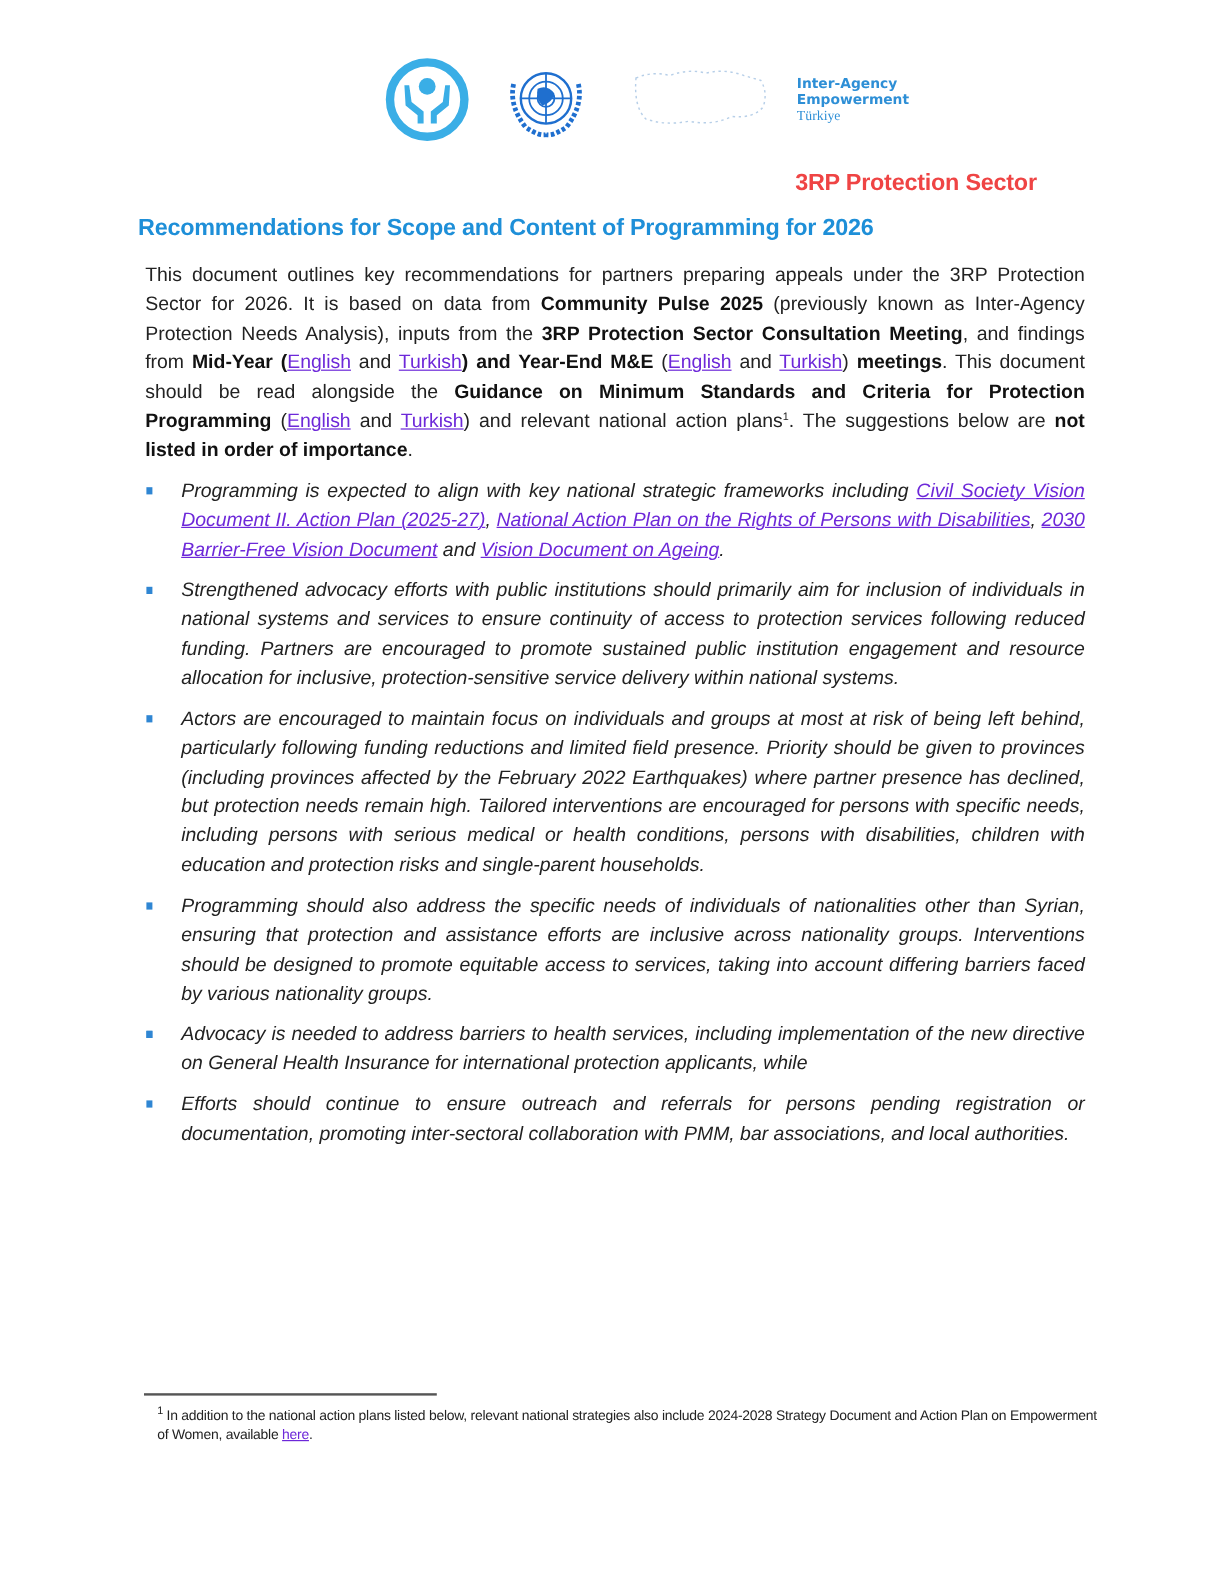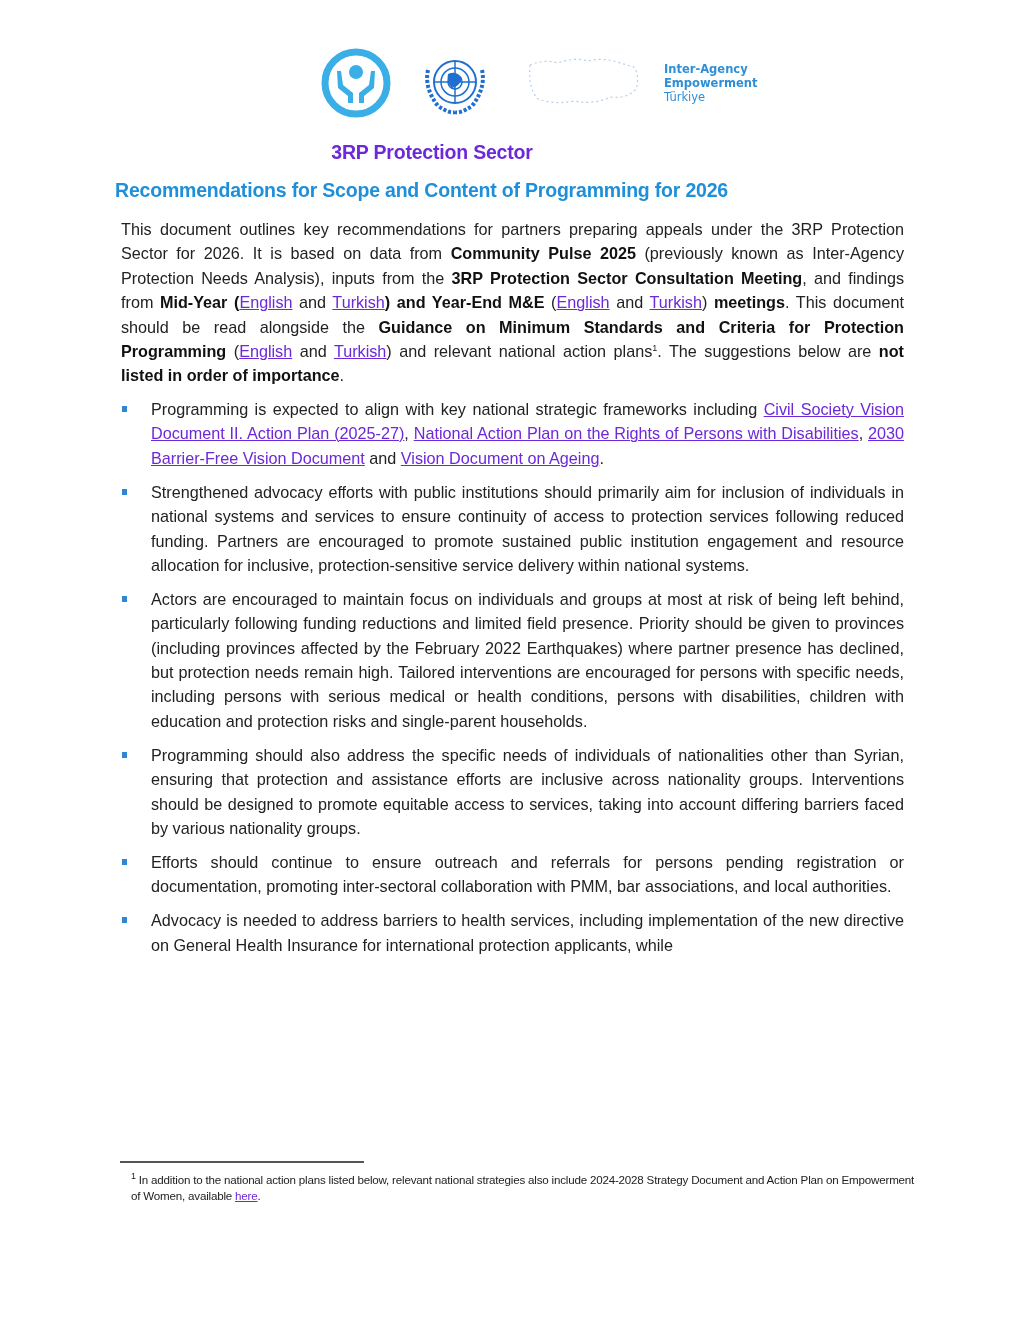--- a/index.html
+++ b/index.html
@@ -3,32 +3,32 @@
 <meta charset="utf-8">
 <style>
   html, body { margin: 0; padding: 0; background: #ffffff; }
   body { width: 1024px; height: 1325px; position: relative; overflow: hidden;
          font-family: "Liberation Sans", sans-serif; color: #222222; }
   .logos { position: absolute; top: 46px; left: 320px; height: 74px; display: flex; align-items: center; gap: 16px; }
   .logo-unhcr { width: 72px; height: 72px; }
   .logo-un { width: 70px; height: 70px; margin-left: 12px; }
   .logo-map { width: 120px; height: 60px; margin-left: 18px; }
   .logo-text { margin-left: 4px; font-family: "DejaVu Sans", sans-serif; font-size: 11.5px; line-height: 14px; color: #2e8fd6; font-weight: bold; }
-  .logo-text .light { font-weight: normal; }
-  .title1 { position: absolute; top: 141px; left: 0; width: 864px; text-align: center;
-            font-size: 19.5px; font-weight: bold; color: #6d28d9; letter-spacing: -0.2px; }
+  .logo-text .light { font-weight: normal; font-family: Liberation Serif, serif; }
+  .title1 { position: absolute; top: 141px; left: 0; width: 864px; text-align: right;
+            font-size: 19.5px; font-weight: bold; color: #ef4444; letter-spacing: -0.2px; }
   .title2 { position: absolute; top: 179px; left: 0; width: 843px; text-align: center;
             font-size: 19.5px; font-weight: bold; color: #1e8fd8; letter-spacing: -0.2px; }
   .intro { position: absolute; top: 217px; left: 121px; width: 783px; font-size: 16.2px; line-height: 24.4px;
            text-align: justify; color: #222; }
   .intro b { color: #111; }
   a.lnk { color: #6d28d9; text-decoration: underline; text-decoration-thickness: 1px; }
   sup { font-size: 9px; line-height: 0; vertical-align: super; }
   ul.recs { position: absolute; top: 397px; left: 121px; width: 783px; margin: 0; padding: 0; list-style: none; }
-  ul.recs li { position: relative; padding-left: 30px; font-size: 16.2px; line-height: 24.4px; text-align: justify; margin-bottom: 9.5px; }
+  ul.recs li { position: relative; padding-left: 30px; font-size: 16.2px; line-height: 24.4px; text-align: justify; margin-bottom: 9.5px; font-style: italic; }
   ul.recs li .bullet { position: absolute; left: 1px; top: 9px; width: 5px; height: 6px; background: #2f86d3; }
   .fn-rule { position: absolute; top: 1161px; left: 120px; width: 244px; height: 2px; background: #555; }
   .footnote { position: absolute; top: 1172px; left: 131px; width: 790px; font-size: 11.6px; line-height: 16px; color: #222; letter-spacing: -0.2px; }
 </style>
 </head>
 <body>
 
 <div class="logos">
   <svg class="logo-unhcr" viewBox="0 0 72 72">
     <circle cx="36" cy="36" r="31" fill="none" stroke="#3aaee6" stroke-width="7"></circle>
@@ -76,22 +76,22 @@
   </li>
   <li>
     <span class="bullet"></span>
     <span>Programming should also address the specific needs of individuals of nationalities other than Syrian, ensuring that protection and assistance efforts are inclusive across nationality groups. Interventions should be designed to promote equitable access to services, taking into account differing barriers faced by various nationality groups.</span>
   </li>
   <li>
     <span class="bullet"></span>
   </li>
   <li>
     <span class="bullet"></span>
-    <span>Efforts should continue to ensure outreach and referrals for persons pending registration or documentation, promoting inter-sectoral collaboration with PMM, bar associations, and local authorities.</span>
+    <span>Advocacy is needed to address barriers to health services, including implementation of the new directive on General Health Insurance for international protection applicants, while</span>
   </li>
   <li>
     <span class="bullet"></span>
-    <span>Advocacy is needed to address barriers to health services, including implementation of the new directive on General Health Insurance for international protection applicants, while</span>
+    <span>Efforts should continue to ensure outreach and referrals for persons pending registration or documentation, promoting inter-sectoral collaboration with PMM, bar associations, and local authorities.</span>
   </li>
 </ul>
 
 <div class="fn-rule"></div>
 <div class="footnote"><sup>1</sup><span> In addition to the national action plans listed below, relevant national strategies also include 2024-2028 Strategy Document and Action Plan on Empowerment of Women, available </span><a class="lnk">here</a><span>.</span></div>
 
 </body></html>

